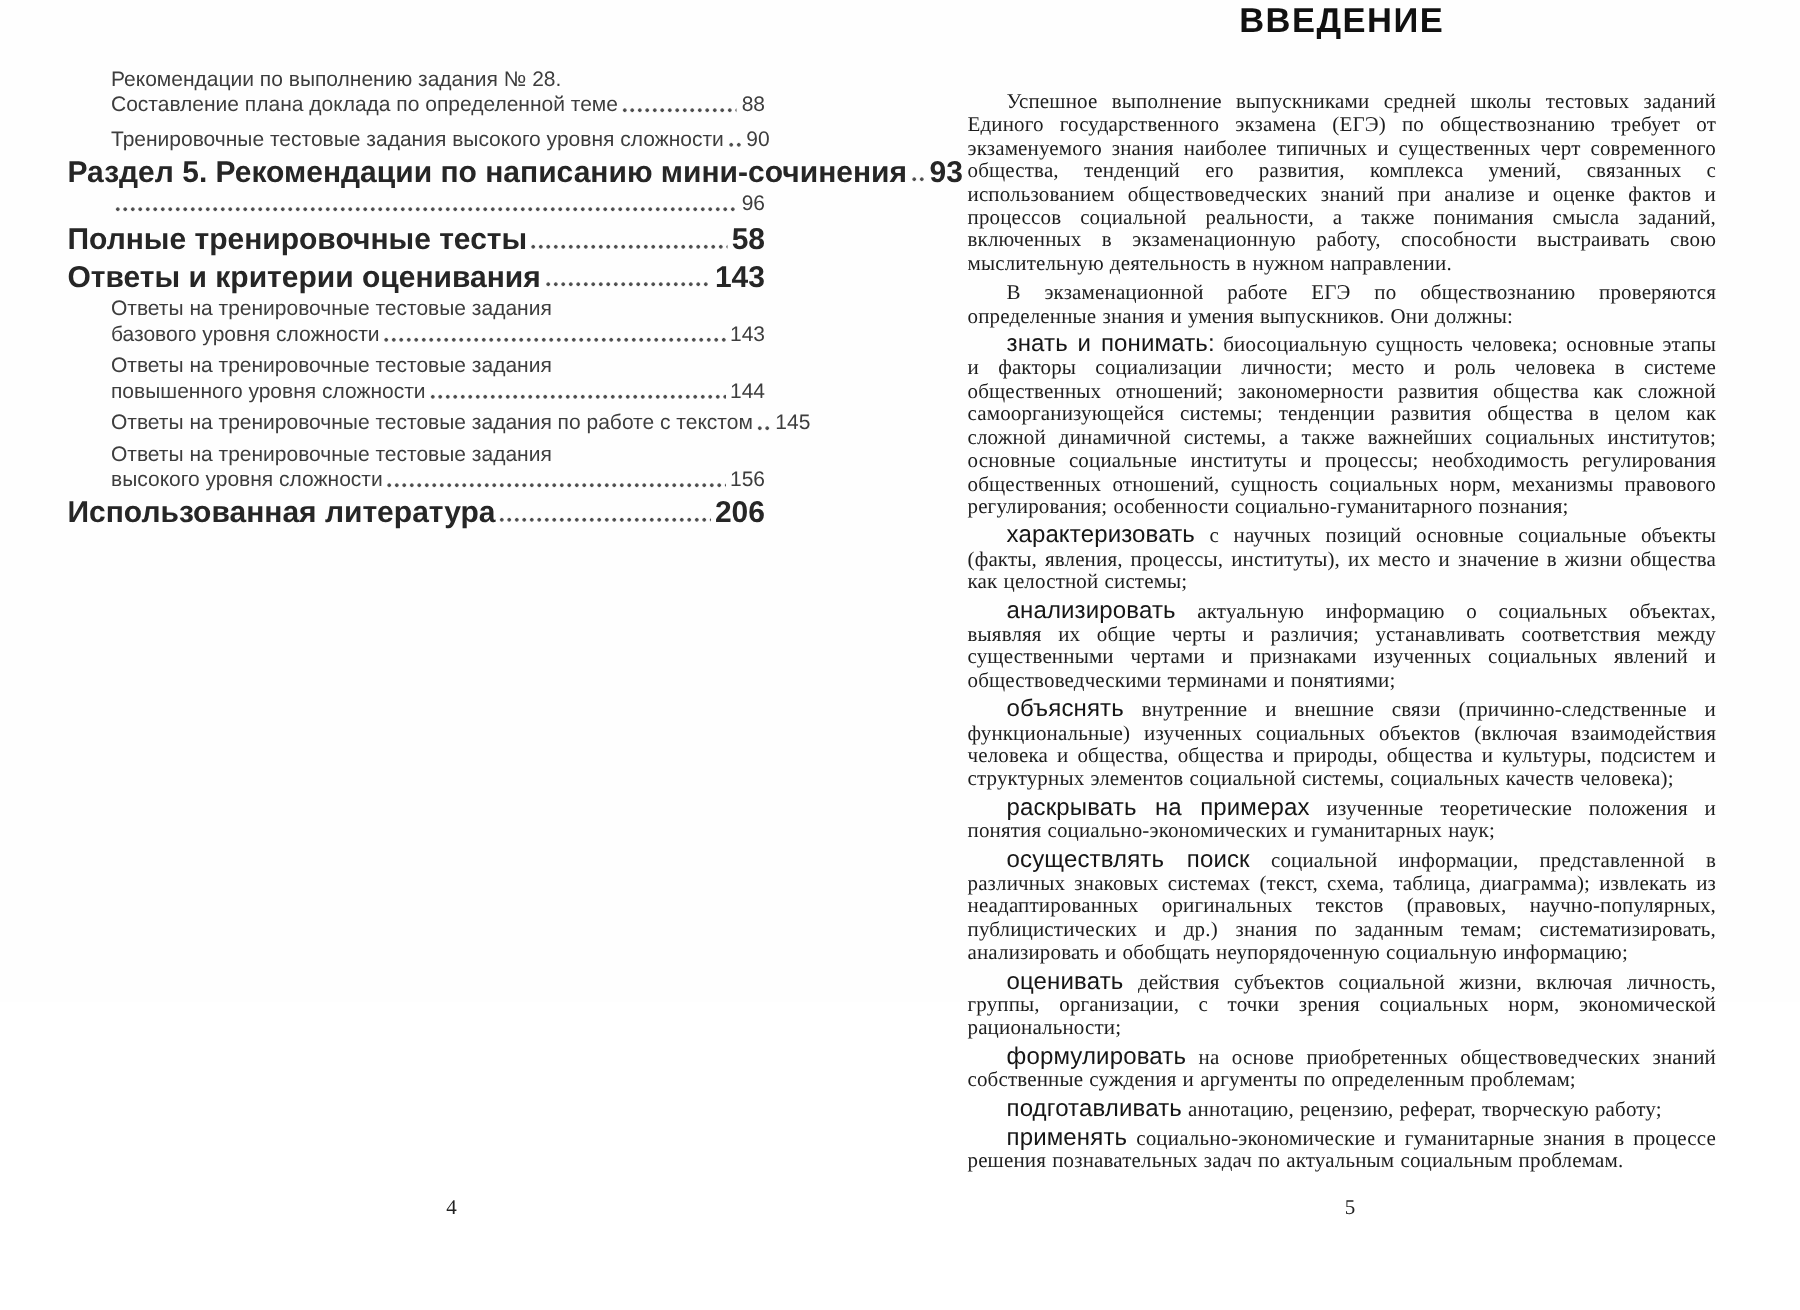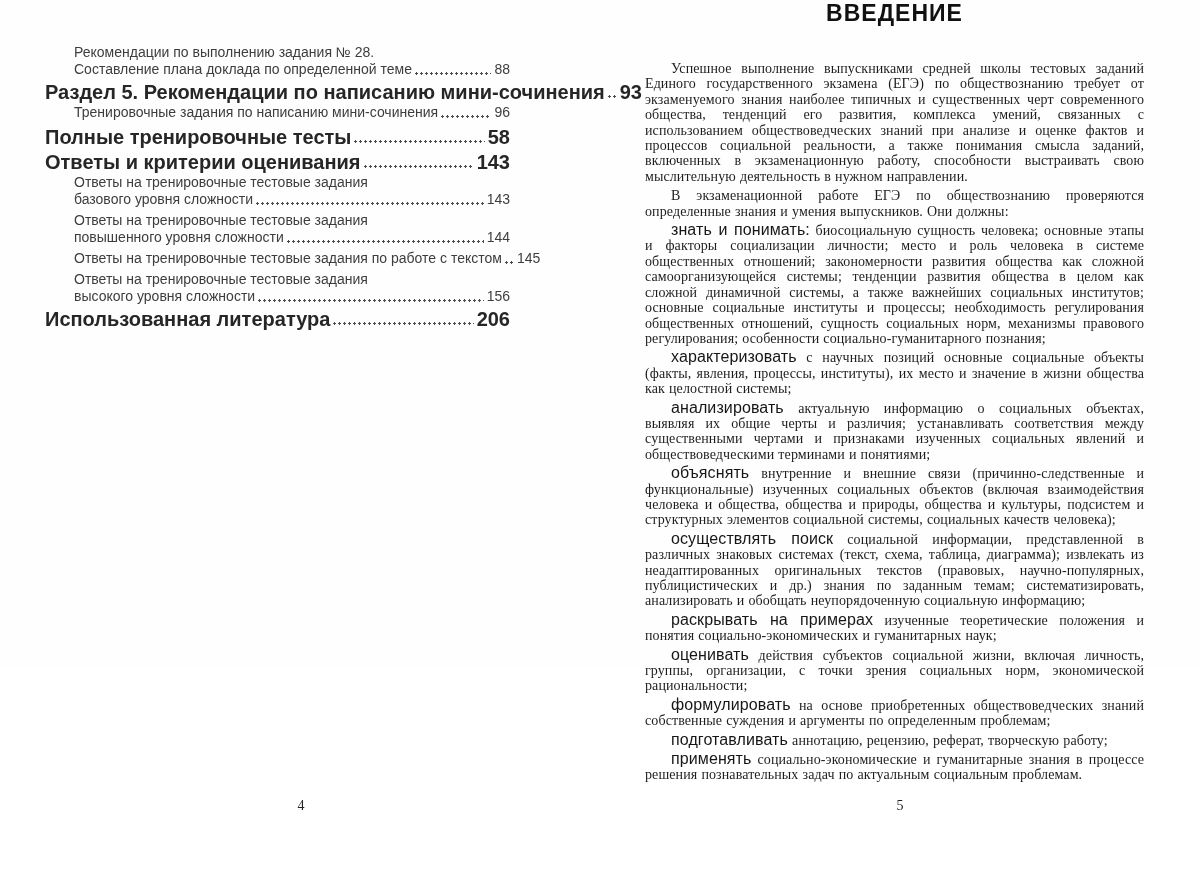--- a/index.html
+++ b/index.html
@@ -112,32 +112,38 @@
 
     <div class="toc-entry indent mb6">
       <div class="toc-line1">Рекомендации по выполнению задания № 28.</div>
       <div class="toc-row">
         <span class="toc-title">Составление плана доклада по определенной теме</span>
         <span class="toc-leader"></span>
         <span class="toc-page-num">88</span>
       </div>
     </div>
 
+    <div class="toc-entry indent mb6">
+      <div class="toc-row">
+        <span class="toc-title">Тренировочные тестовые задания высокого уровня сложности</span>
+        <span class="toc-leader"></span>
+        <span class="toc-page-num">90</span>
+      </div>
+    </div>
 
     <div class="toc-entry bold mb3">
       <div class="toc-row">
         <span class="toc-title">Раздел 5. Рекомендации по написанию мини-сочинения</span>
         <span class="toc-leader"></span>
         <span class="toc-page-num">93</span>
       </div>
     </div>
 
     <div class="toc-entry indent mb8">
       <div class="toc-row">
-        <span class="toc-title">Тренировочные задания по написанию мини-сочинения</span>
         <span class="toc-leader"></span>
         <span class="toc-page-num">96</span>
       </div>
     </div>
 
     <div class="toc-entry bold mb8">
       <div class="toc-row">
         <span class="toc-title">Полные тренировочные тесты</span>
         <span class="toc-leader"></span>
         <span class="toc-page-num">58</span>
@@ -199,22 +205,22 @@
 
   <div class="right-page">
     <h1 class="intro-heading">ВВЕДЕНИЕ</h1>
     <div class="intro-body">
       <p><span class="lead"></span> <span>Успешное выполнение выпускниками средней школы тестовых заданий Единого государственного экзамена (ЕГЭ) по обществознанию требует от экзаменуемого знания наиболее типичных и существенных черт современного общества, тенденций его развития, комплекса умений, связанных с использованием обществоведческих знаний при анализе и оценке фактов и процессов социальной реальности, а также понимания смысла заданий, включенных в экзаменационную работу, способности выстраивать свою мыслительную деятельность в нужном направлении.</span></p>
       <p><span class="lead"></span> <span>В экзаменационной работе ЕГЭ по обществознанию проверяются определенные знания и умения выпускников. Они должны:</span></p>
       <p><span class="lead">знать и понимать:</span> <span>биосоциальную сущность человека; основные этапы и факторы социализации личности; место и роль человека в системе общественных отношений; закономерности развития общества как сложной самоорганизующейся системы; тенденции развития общества в целом как сложной динамичной системы, а также важнейших социальных институтов; основные социальные институты и процессы; необходимость регулирования общественных отношений, сущность социальных норм, механизмы правового регулирования; особенности социально-гуманитарного познания;</span></p>
       <p><span class="lead">характеризовать</span> <span>с научных позиций основные социальные объекты (факты, явления, процессы, институты), их место и значение в жизни общества как целостной системы;</span></p>
       <p><span class="lead">анализировать</span> <span>актуальную информацию о социальных объектах, выявляя их общие черты и различия; устанавливать соответствия между существенными чертами и признаками изученных социальных явлений и обществоведческими терминами и понятиями;</span></p>
       <p><span class="lead">объяснять</span> <span>внутренние и внешние связи (причинно-следственные и функциональные) изученных социальных объектов (включая взаимодействия человека и общества, общества и природы, общества и культуры, подсистем и структурных элементов социальной системы, социальных качеств человека);</span></p>
+      <p><span class="lead">раскрывать на примерах</span> <span>изученные теоретические положения и понятия социально-экономических и гуманитарных наук;</span></p>
       <p><span class="lead">осуществлять поиск</span> <span>социальной информации, представленной в различных знаковых системах (текст, схема, таблица, диаграмма); извлекать из неадаптированных оригинальных текстов (правовых, научно-популярных, публицистических и др.) знания по заданным темам; систематизировать, анализировать и обобщать неупорядоченную социальную информацию;</span></p>
-      <p><span class="lead">раскрывать на примерах</span> <span>изученные теоретические положения и понятия социально-экономических и гуманитарных наук;</span></p>
       <p><span class="lead">оценивать</span> <span>действия субъектов социальной жизни, включая личность, группы, организации, с точки зрения социальных норм, экономической рациональности;</span></p>
       <p><span class="lead">формулировать</span> <span>на основе приобретенных обществоведческих знаний собственные суждения и аргументы по определенным проблемам;</span></p>
       <p><span class="lead">подготавливать</span> <span>аннотацию, рецензию, реферат, творческую работу;</span></p>
       <p><span class="lead">применять</span> <span>социально-экономические и гуманитарные знания в процессе решения познавательных задач по актуальным социальным проблемам.</span></p>
     </div>
   </div>
 
   <div class="folio folio-left">4</div>
   <div class="folio folio-right">5</div>
 

